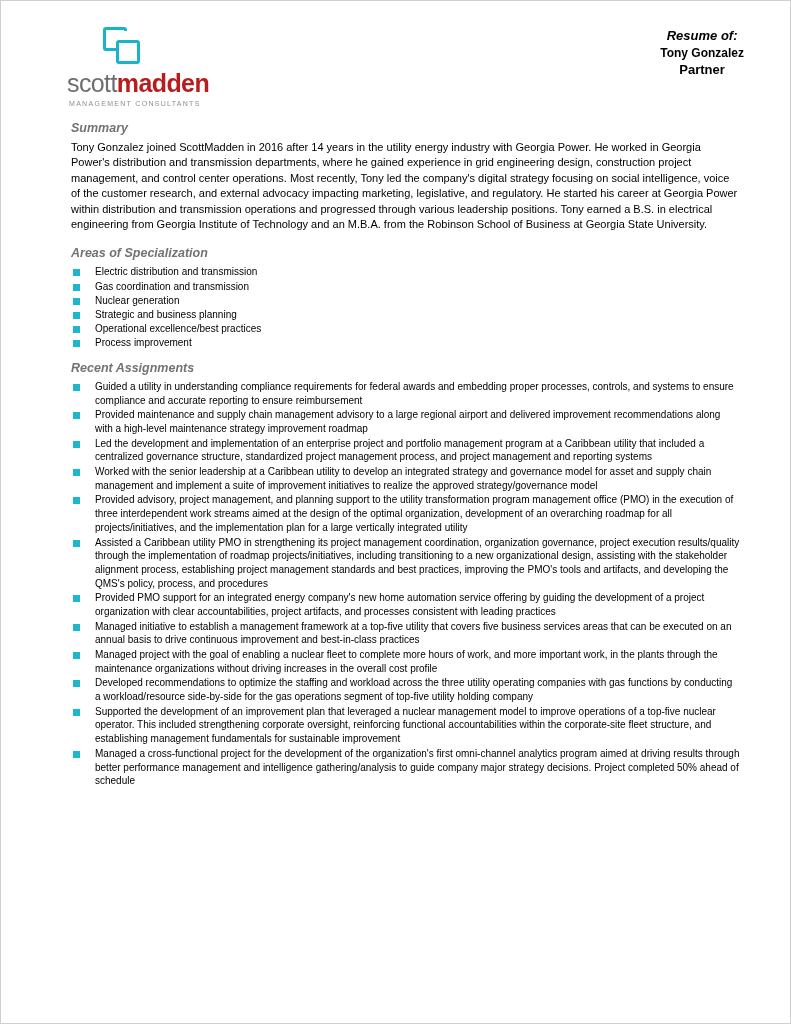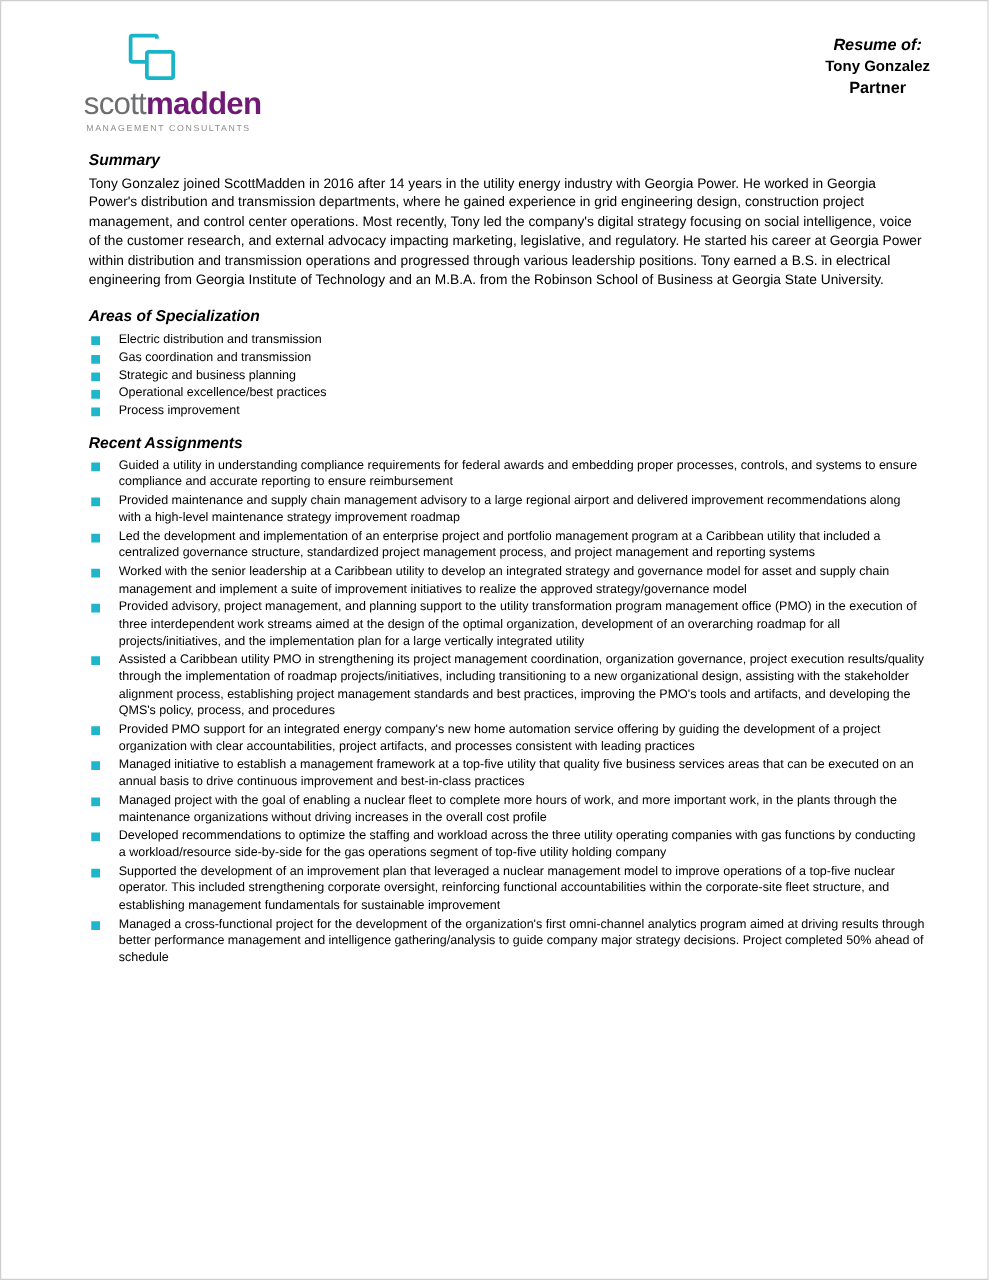--- a/index.html
+++ b/index.html
@@ -73,21 +73,21 @@
     background: #ffffff;
   }
   .logo-word {
     font-size: 25px;
     letter-spacing: -0.6px;
     color: #6d6e70;
     font-weight: 400;
   }
   .logo-word .bold {
     font-weight: 700;
-    color: #701a75;
+    color: #b91c1c;
   }
   .logo-sub {
     font-size: 7px;
     letter-spacing: 1.3px;
     color: #8d8e90;
     margin-top: 2px;
     margin-left: 2px;
   }
   .resume-of {
     text-align: center;
@@ -105,21 +105,21 @@
   .resume-of .ttl {
     font-weight: 700;
     font-size: 13px;
   }
 
   
   .section-head {
     font-style: italic;
     font-weight: 700;
     font-size: 12.5px;
-    color: #000000;
+    color: #737373;
     margin: 14px 0 5px 22px;
   }
   .section-head.tight {
     margin-top: 11px;
   }
   .summary-text {
     font-size: 11px;
     line-height: 1.40;
     text-align: left;
     margin: 0 6px 0 22px;
@@ -177,35 +177,36 @@
       </div>
     </div>
 
     <div class="section-head">Summary</div>
     <p class="summary-text">Tony Gonzalez joined ScottMadden in 2016 after 14 years in the utility energy industry with Georgia Power. He worked in Georgia Power's distribution and transmission departments, where he gained experience in grid engineering design, construction project management, and control center operations. Most recently, Tony led the company's digital strategy focusing on social intelligence, voice of the customer research, and external advocacy impacting marketing, legislative, and regulatory. He started his career at Georgia Power within distribution and transmission operations and progressed through various leadership positions. Tony earned a B.S. in electrical engineering from Georgia Institute of Technology and an M.B.A. from the Robinson School of Business at Georgia State University.</p>
 
     <div class="section-head">Areas of Specialization</div>
     <ul class="bullets spec">
       <li><span class="sqbul"></span><span>Electric distribution and transmission</span></li>
       <li><span class="sqbul"></span><span>Gas coordination and transmission</span></li>
+      <li><span class="sqbul"></span><span>Nuclear generation</span></li>
       <li><span class="sqbul"></span><span>Strategic and business planning</span></li>
       <li><span class="sqbul"></span><span>Operational excellence/best practices</span></li>
       <li><span class="sqbul"></span><span>Process improvement</span></li>
     </ul>
 
     <div class="section-head tight">Recent Assignments</div>
     <ul class="bullets assign">
       <li><span class="sqbul"></span><span>Guided a utility in understanding compliance requirements for federal awards and embedding proper processes, controls, and systems to ensure compliance and accurate reporting to ensure reimbursement</span></li>
       <li><span class="sqbul"></span><span>Provided maintenance and supply chain management advisory to a large regional airport and delivered improvement recommendations along with a high-level maintenance strategy improvement roadmap</span></li>
       <li><span class="sqbul"></span><span>Led the development and implementation of an enterprise project and portfolio management program at a Caribbean utility that included a centralized governance structure, standardized project management process, and project management and reporting systems</span></li>
       <li><span class="sqbul"></span><span>Worked with the senior leadership at a Caribbean utility to develop an integrated strategy and governance model for asset and supply chain management and implement a suite of improvement initiatives to realize the approved strategy/governance model</span></li>
       <li><span class="sqbul"></span><span>Provided advisory, project management, and planning support to the utility transformation program management office (PMO) in the execution of three interdependent work streams aimed at the design of the optimal organization, development of an overarching roadmap for all projects/initiatives, and the implementation plan for a large vertically integrated utility</span></li>
       <li><span class="sqbul"></span><span>Assisted a Caribbean utility PMO in strengthening its project management coordination, organization governance, project execution results/quality through the implementation of roadmap projects/initiatives, including transitioning to a new organizational design, assisting with the stakeholder alignment process, establishing project management standards and best practices, improving the PMO's tools and artifacts, and developing the QMS's policy, process, and procedures</span></li>
       <li><span class="sqbul"></span><span>Provided PMO support for an integrated energy company's new home automation service offering by guiding the development of a project organization with clear accountabilities, project artifacts, and processes consistent with leading practices</span></li>
-      <li><span class="sqbul"></span><span>Managed initiative to establish a management framework at a top-five utility that quality five business services areas that can be executed on an annual basis to drive continuous improvement and best-in-class practices</span></li>
+      <li><span class="sqbul"></span><span>Managed initiative to establish a management framework at a top-five utility that covers five business services areas that can be executed on an annual basis to drive continuous improvement and best-in-class practices</span></li>
       <li><span class="sqbul"></span><span>Managed project with the goal of enabling a nuclear fleet to complete more hours of work, and more important work, in the plants through the maintenance organizations without driving increases in the overall cost profile</span></li>
       <li><span class="sqbul"></span><span>Developed recommendations to optimize the staffing and workload across the three utility operating companies with gas functions by conducting a workload/resource side-by-side for the gas operations segment of top-five utility holding company</span></li>
       <li><span class="sqbul"></span><span>Supported the development of an improvement plan that leveraged a nuclear management model to improve operations of a top-five nuclear operator. This included strengthening corporate oversight, reinforcing functional accountabilities within the corporate-site fleet structure, and establishing management fundamentals for sustainable improvement</span></li>
       <li><span class="sqbul"></span><span>Managed a cross-functional project for the development of the organization's first omni-channel analytics program aimed at driving results through better performance management and intelligence gathering/analysis to guide company major strategy decisions. Project completed 50% ahead of schedule</span></li>
     </ul>
 
   </div>
 </div>
 
 </body></html>

